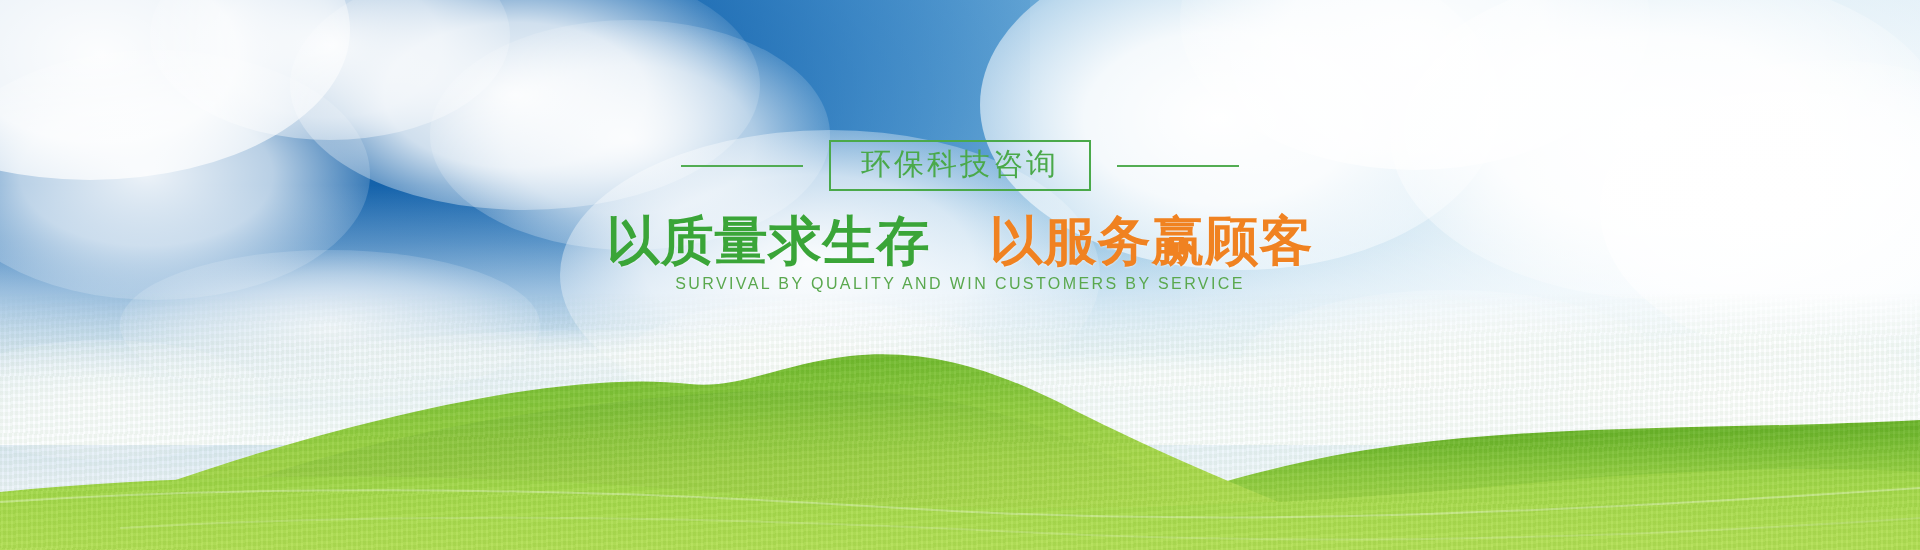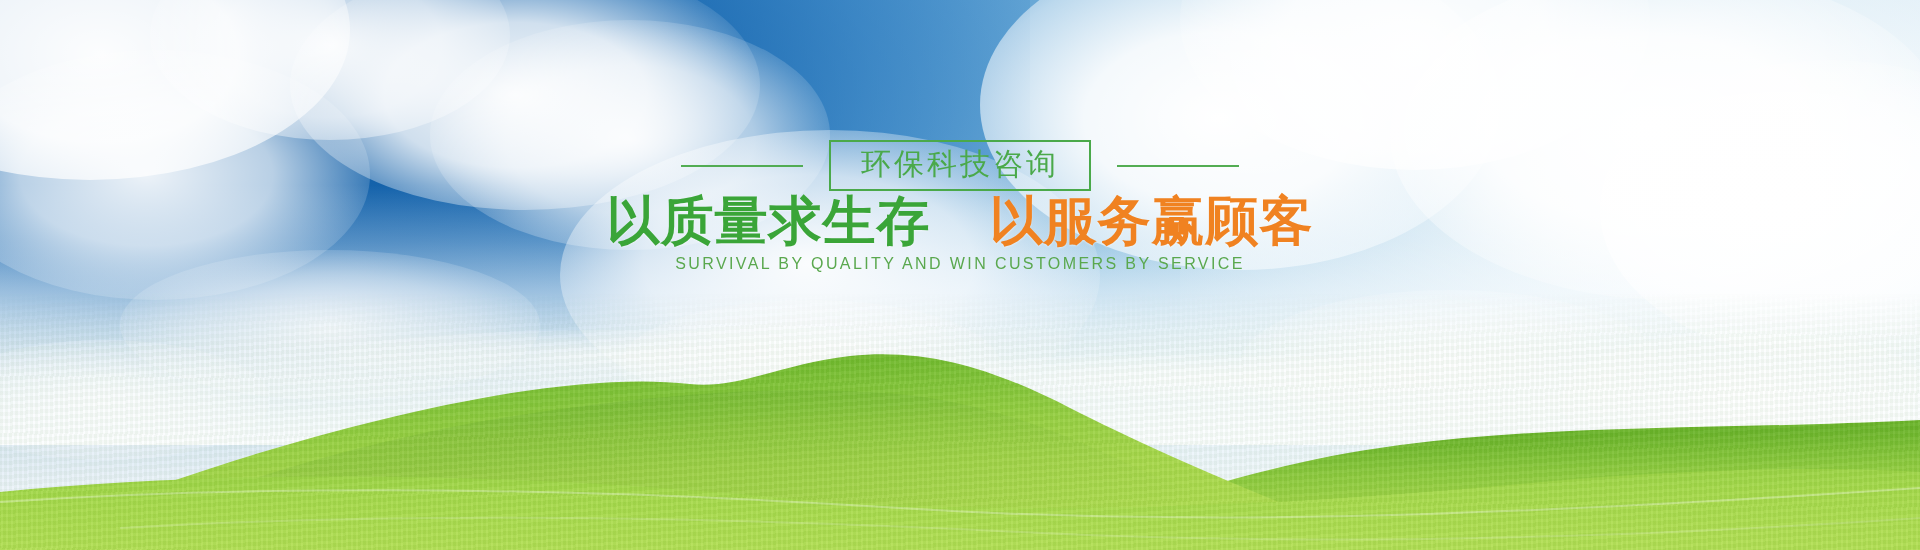--- a/index.html
+++ b/index.html
@@ -146,20 +146,21 @@
     line-height:1;
   }
   .tagbox-text{
     font-size:30px;color:#4aa94a;letter-spacing:3px;font-weight:400;
     font-family:"DejaVu Sans","Liberation Sans",sans-serif;
     white-space:nowrap;
   }
 
   
   .headline{
+    margin-top:20px;
     font-size:53px;font-weight:bold;letter-spacing:1px;line-height:1.12;
     white-space:nowrap;
     font-family:"DejaVu Sans","Liberation Sans",sans-serif;
     text-shadow:0 1px 2px rgba(255,255,255,.45);
   }
   .hl-green{color:#3aa538;}
   .hl-gap{display:inline-block;width:20px;}
   .hl-orange{color:#f08221;}
 
   

